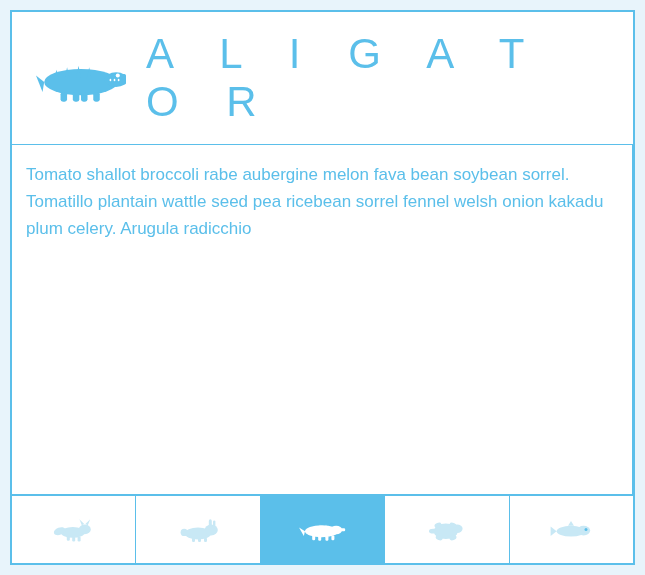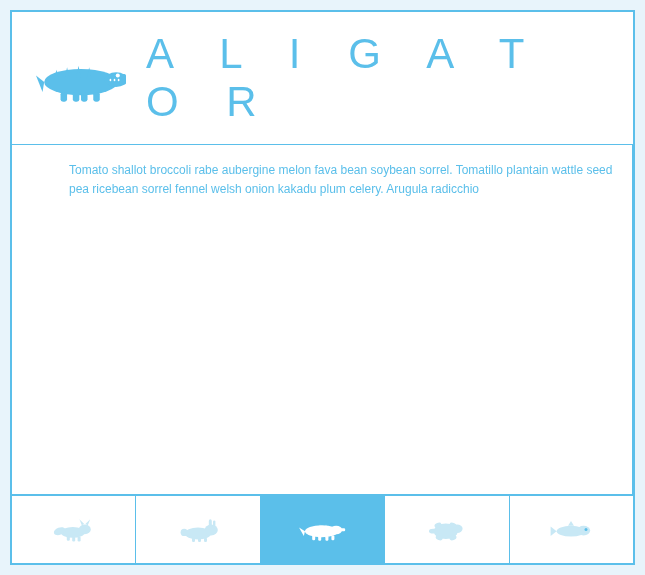--- a/index.html
+++ b/index.html
@@ -49,24 +49,23 @@
     .content-area {
       flex: 1;
       display: flex;
       border-bottom: 1px solid #5bbfea;
       overflow: hidden;
     }
 
     .content-col {
       flex: 1;
       padding: 16px 14px;
-      font-size: 12px;
+      font-size: 17px;
       color: #5bbfea;
       line-height: 1.6;
-      margin-left: 43px;
     }
 
     .content-col:first-child {
       border-right: 1px solid #5bbfea;
     }
 
     
     .footer-tabs {
       display: flex;
       height: 68px;

